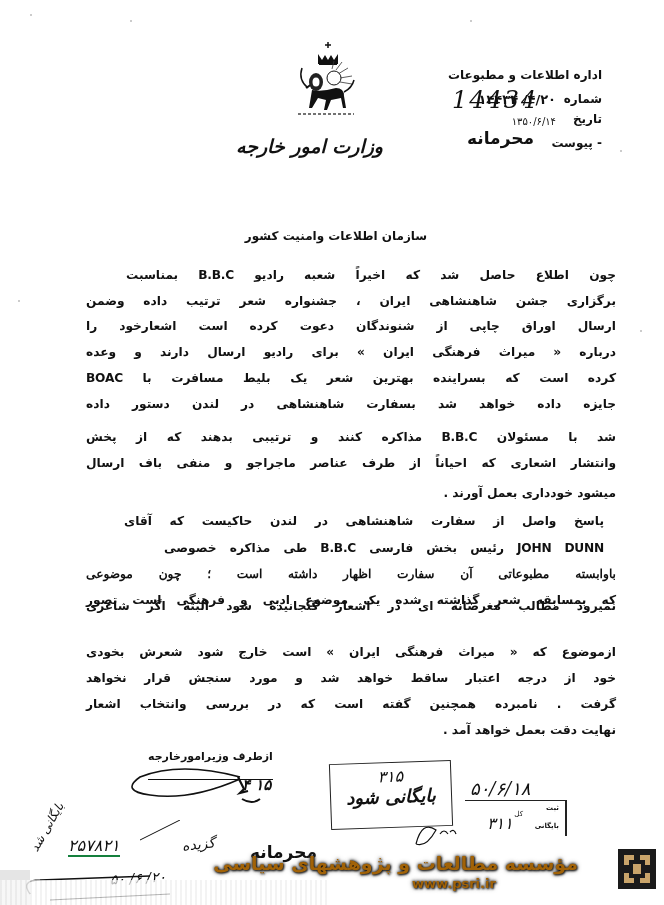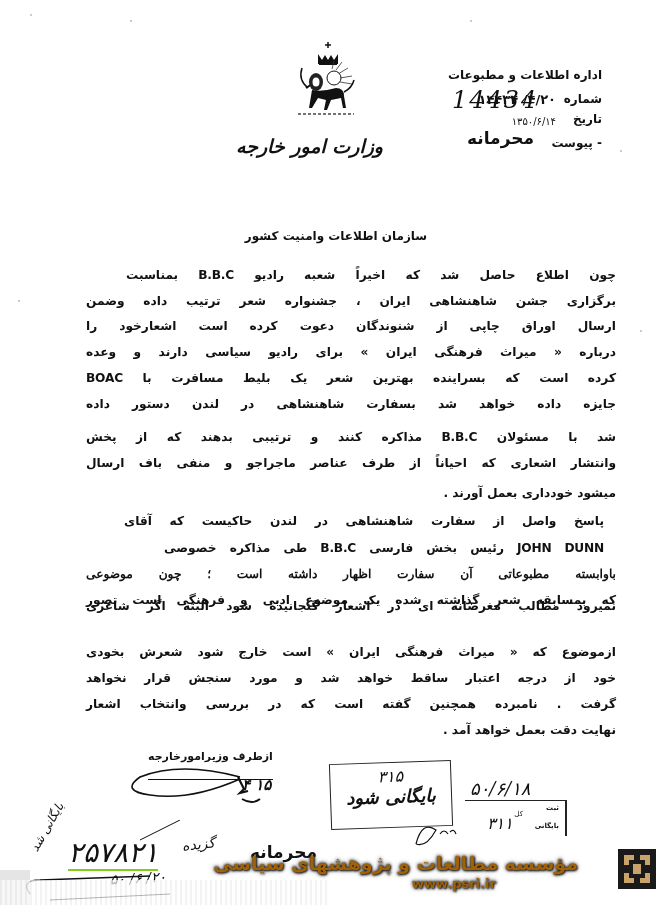--- a/index.html
+++ b/index.html
@@ -66,21 +66,21 @@
   </svg>
 </div>
 
 <div class="abs rtl ministry" style="left:236px;top:135px;">وزارت امور خارجه</div>
 
 <div class="abs rtl org-title" style="left:0;width:664px;top:229px;text-align:center;padding-left:4px;">سازمان اطلاعات وامنیت کشور</div>
 
 <div class="body-line" style="top:268px;width:490px;">چون اطلاع حاصل شد که اخیراً شعبه رادیو B.B.C بمناسبت</div>
 <div class="body-line" style="top:294px;">برگزاری جشن شاهنشاهی ایران ، جشنواره شعر ترتیب داده وضمن</div>
 <div class="body-line" style="top:319px;">ارسال اوراق چاپی از شنوندگان دعوت کرده است اشعارخود را</div>
-<div class="body-line" style="top:345px;">درباره « میراث فرهنگی ایران » برای رادیو سیاسی دارند و وعده</div>
+<div class="body-line" style="top:345px;">درباره « میراث فرهنگی ایران » برای رادیو ارسال دارند و وعده</div>
 <div class="body-line" style="top:371px;">کرده است که بسراینده بهترین شعر یک بلیط مسافرت با BOAC</div>
 <div class="body-line" style="top:397px;">جایزه داده خواهد شد بسفارت شاهنشاهی در لندن دستور داده</div>
 <div class="body-line" style="top:430px;">شد با مسئولان B.B.C مذاکره کنند و ترتیبی بدهند که از پخش</div>
 <div class="body-line" style="top:456px;">وانتشار اشعاری که احیاناً از طرف عناصر ماجراجو و منفی باف ارسال</div>
 <div class="body-line short" style="top:486px;">میشود خودداری بعمل آورند .</div>
 
 <div class="body-line" style="top:514px;width:480px;right:60px;">پاسخ واصل از سفارت شاهنشاهی در لندن حاکیست که آقای</div>
 <div class="body-line" style="top:541px;width:440px;right:60px;">JOHN DUNN رئیس بخش فارسی B.B.C طی مذاکره خصوصی</div>
 <div class="body-line" style="top:567px;font-family:Liberation Serif, serif;">باوابسته مطبوعاتی آن سفارت اظهار داشته است ؛ چون موضوعی</div>
 <div class="body-line" style="top:593px;">که بمسابقه شعر گذاشته شده یک موضوع ادبی و فرهنگی است تصور</div>
@@ -115,21 +115,21 @@
 <div class="abs stamp-box" style="left:465px;top:800px;width:100px;height:36px;border-left:none;border-top:none;border-bottom:none;border-right:2px solid #222;">
   <div class="abs" style="left:0;top:0;width:100px;border-top:1.2px solid #222;"></div>
   <div class="abs rtl" style="right:6px;top:4px;font-size:7px;font-weight:bold;">ثبت</div>
   <div class="abs rtl" style="right:42px;top:10px;font-size:7px;">کل</div>
   <div class="abs rtl" style="right:6px;top:22px;font-size:7px;font-weight:bold;">بایگانی</div>
   <div class="abs hand" style="left:22px;top:14px;font-size:16px;">۳۱۱</div>
 </div>
 
 <div class="abs rtl" style="left:250px;top:842px;font-size:17px;font-weight:bold;">محرمانه</div>
 <div class="abs hand rtl" style="left:182px;top:836px;font-size:14px;transform:rotate(-6deg);">گزیده</div>
-<div class="abs hand" style="left:68px;top:836px;font-size:28px;letter-spacing:4px;border-bottom:2px solid #84cc16;">۲۵۷۸۲۱</div>
+<div class="abs hand" style="left:68px;top:836px;font-size:16px;letter-spacing:4px;border-bottom:2px solid #15803d;">۲۵۷۸۲۱</div>
 <div class="abs hand rtl" style="left:110px;top:870px;font-size:14px;transform:rotate(-3deg);">۲۰/ ۶/ ۵۰</div>
 <div class="abs hand rtl" style="left:20px;top:820px;font-size:12px;transform:rotate(-60deg);">بایگانی شد</div>
 <div class="abs" style="left:0;top:820px;width:200px;height:85px;">
   <svg width="200" height="85">
     <path d="M30 74 Q20 60 40 60 L150 56" stroke="#111" stroke-width="1.4" fill="none"></path>
     <path d="M50 80 L170 74" stroke="#111" stroke-width="1.2" fill="none"></path>
     <path d="M140 20 L180 0" stroke="#111" stroke-width="1" fill="none"></path>
     <rect x="0" y="50" width="30" height="35" fill="#ccc" opacity="0.5"></rect>
   </svg>
 </div>

